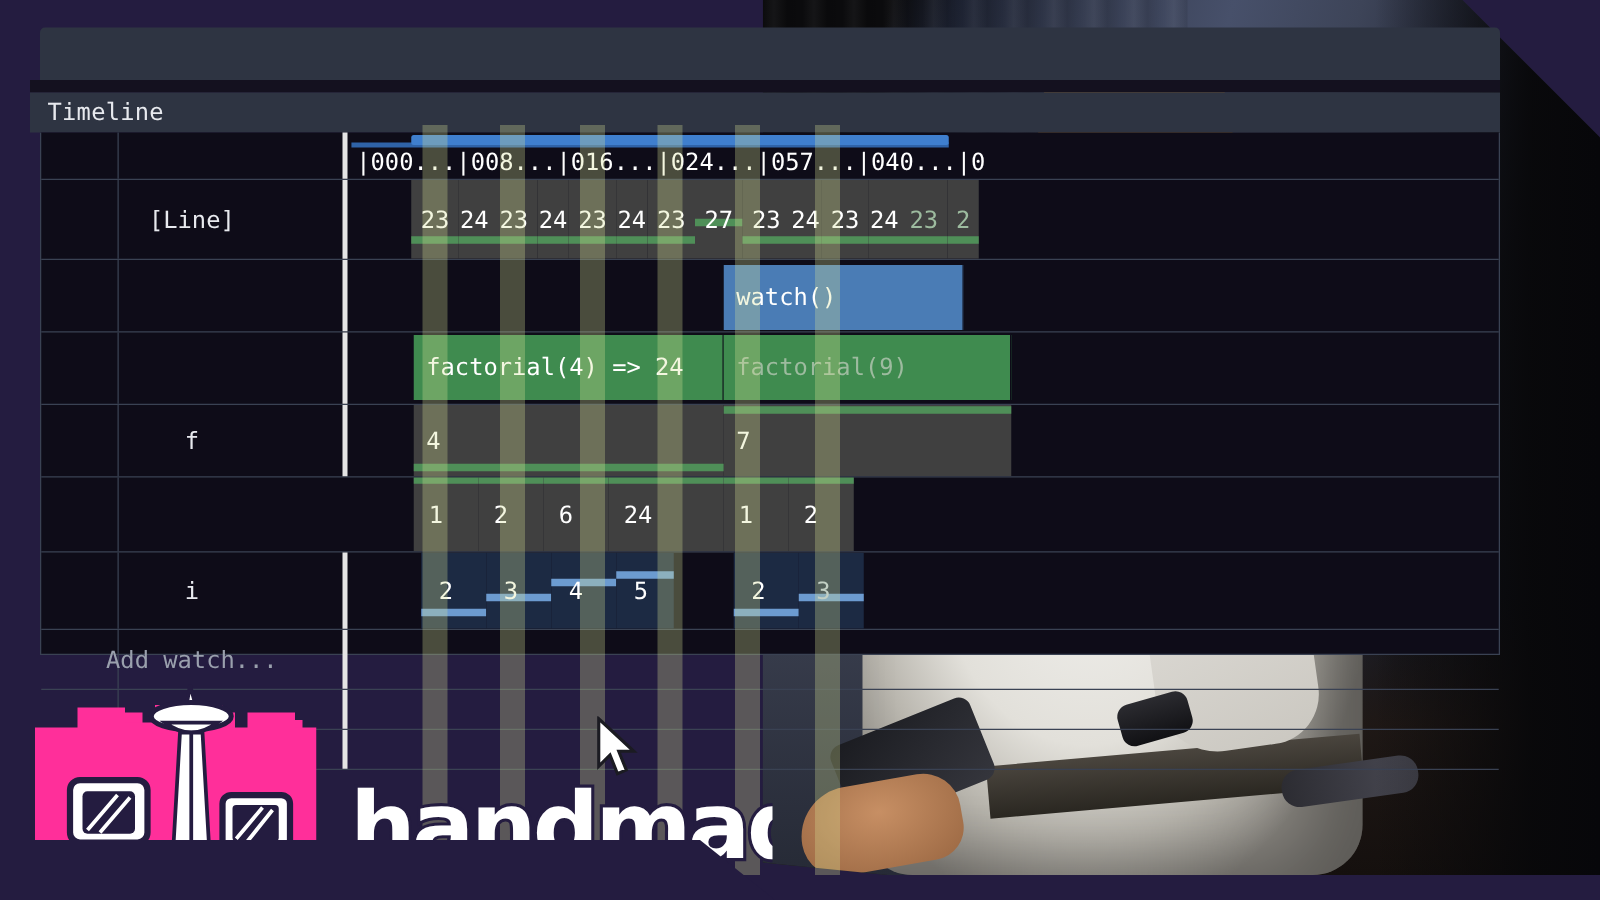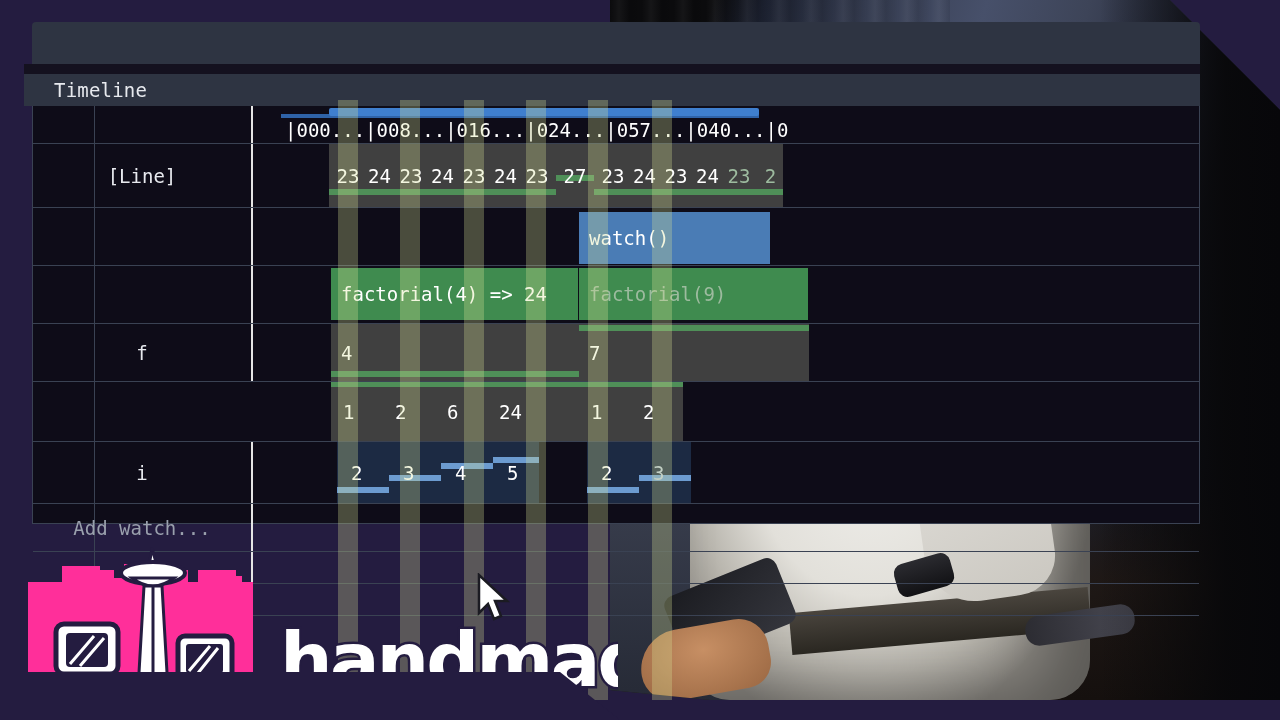--- a/index.html
+++ b/index.html
@@ -116,32 +116,32 @@
 
   
   #dbg { position: absolute; left: 24px; top: 22px; width: 1175px; height: 500px; }
   .top-panel {
     position: absolute; left: 8px; top: 0; width: 1168px; height: 42px;
     background: #2e3442; border-radius: 4px 4px 0 0;
   }
   .panel-gap { position: absolute; left: 0; top: 42px; width: 1176px; height: 10px; background: #14111f; }
   .titlebar {
     position: absolute; left: 0; top: 52px; width: 1176px; height: 32px;
-    background: #2e3442; display: flex; align-items: center; padding-left: 16px;
+    background: #2e3442; display: flex; align-items: center;
   }
   .titlebar .title { color: #e7e9ee; font-size: 19px; padding-left: 14px; letter-spacing: .2px; }
 
   .grid { position: absolute; left: 8px; top: 84px; width: 1168px; height: 418px;
           background: #0e0c18; border: 1px solid #3a4253; border-top: none; }
 
   .row { position: relative; border-bottom: 1px solid #3a4253; display: block; }
   .rowlabel {
-    position: absolute; left: 0; top: 0; width: 220px; height: 100%;
+    position: absolute; left: 0; top: 0; width: 245px; height: 100%;
     display: flex; align-items: center; justify-content: center;
-    color: #e7e9ee; font-size: 19px; border-right: 2px solid #e5e5e5;
+    color: #e7e9ee; font-size: 19px; border-right: 4px solid #e5e5e5;
   }
   .gutter { position: absolute; left: 0; top: 0; width: 62px; height: 100%;
             border-right: 1px solid #3a4253; }
   .track { position: absolute; left: 248px; top: 0; right: 0; height: 100%; overflow: hidden; }
 
   .ruler-row { height: 38px; }
   .ruler {
     position: absolute; left: 0; top: 0; height: 38px; width: 100%;
     color: #fff; font-size: 19px; letter-spacing: 0px; white-space: pre;
     display: flex; align-items: flex-end; padding-bottom: 3px;

